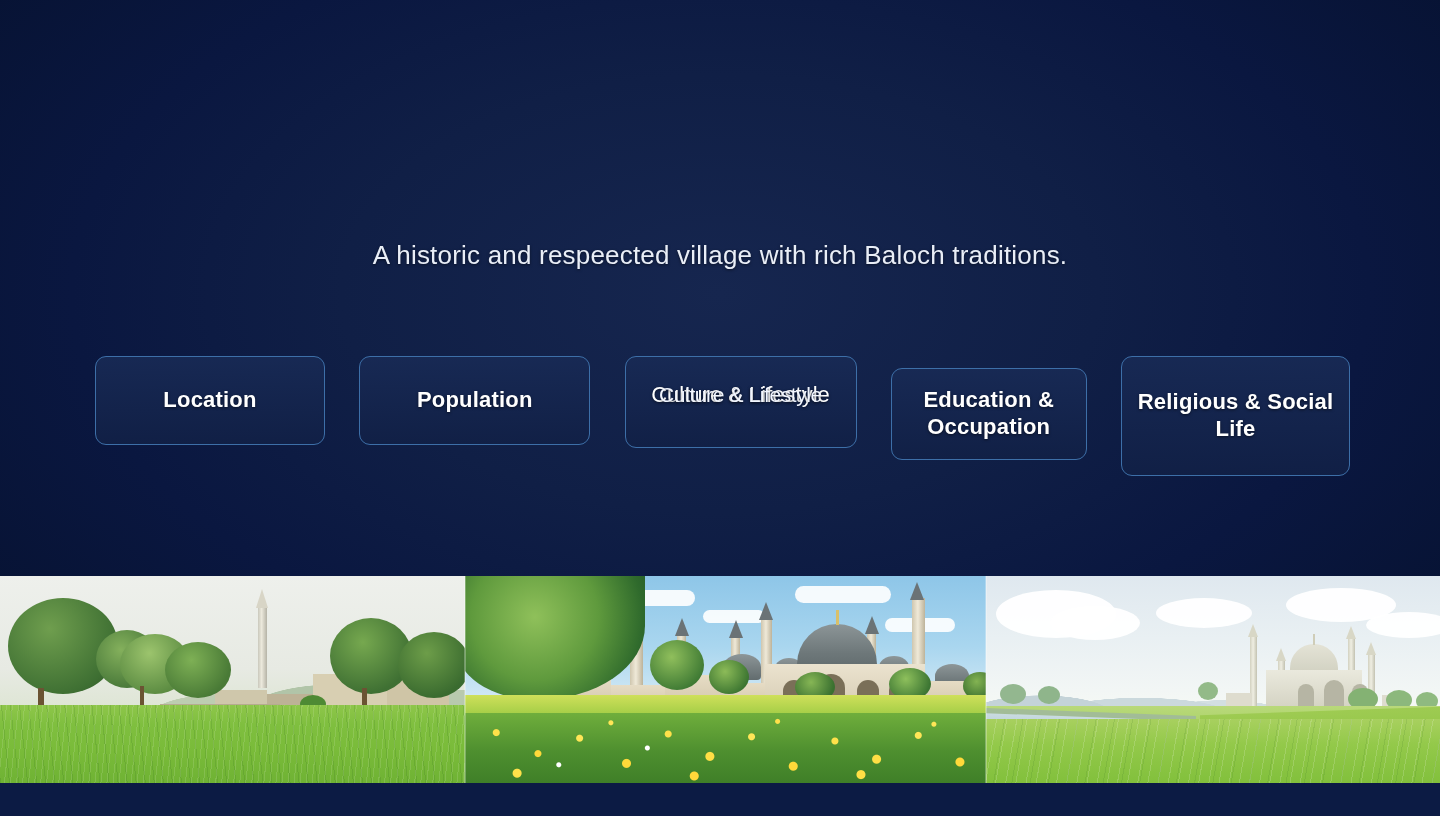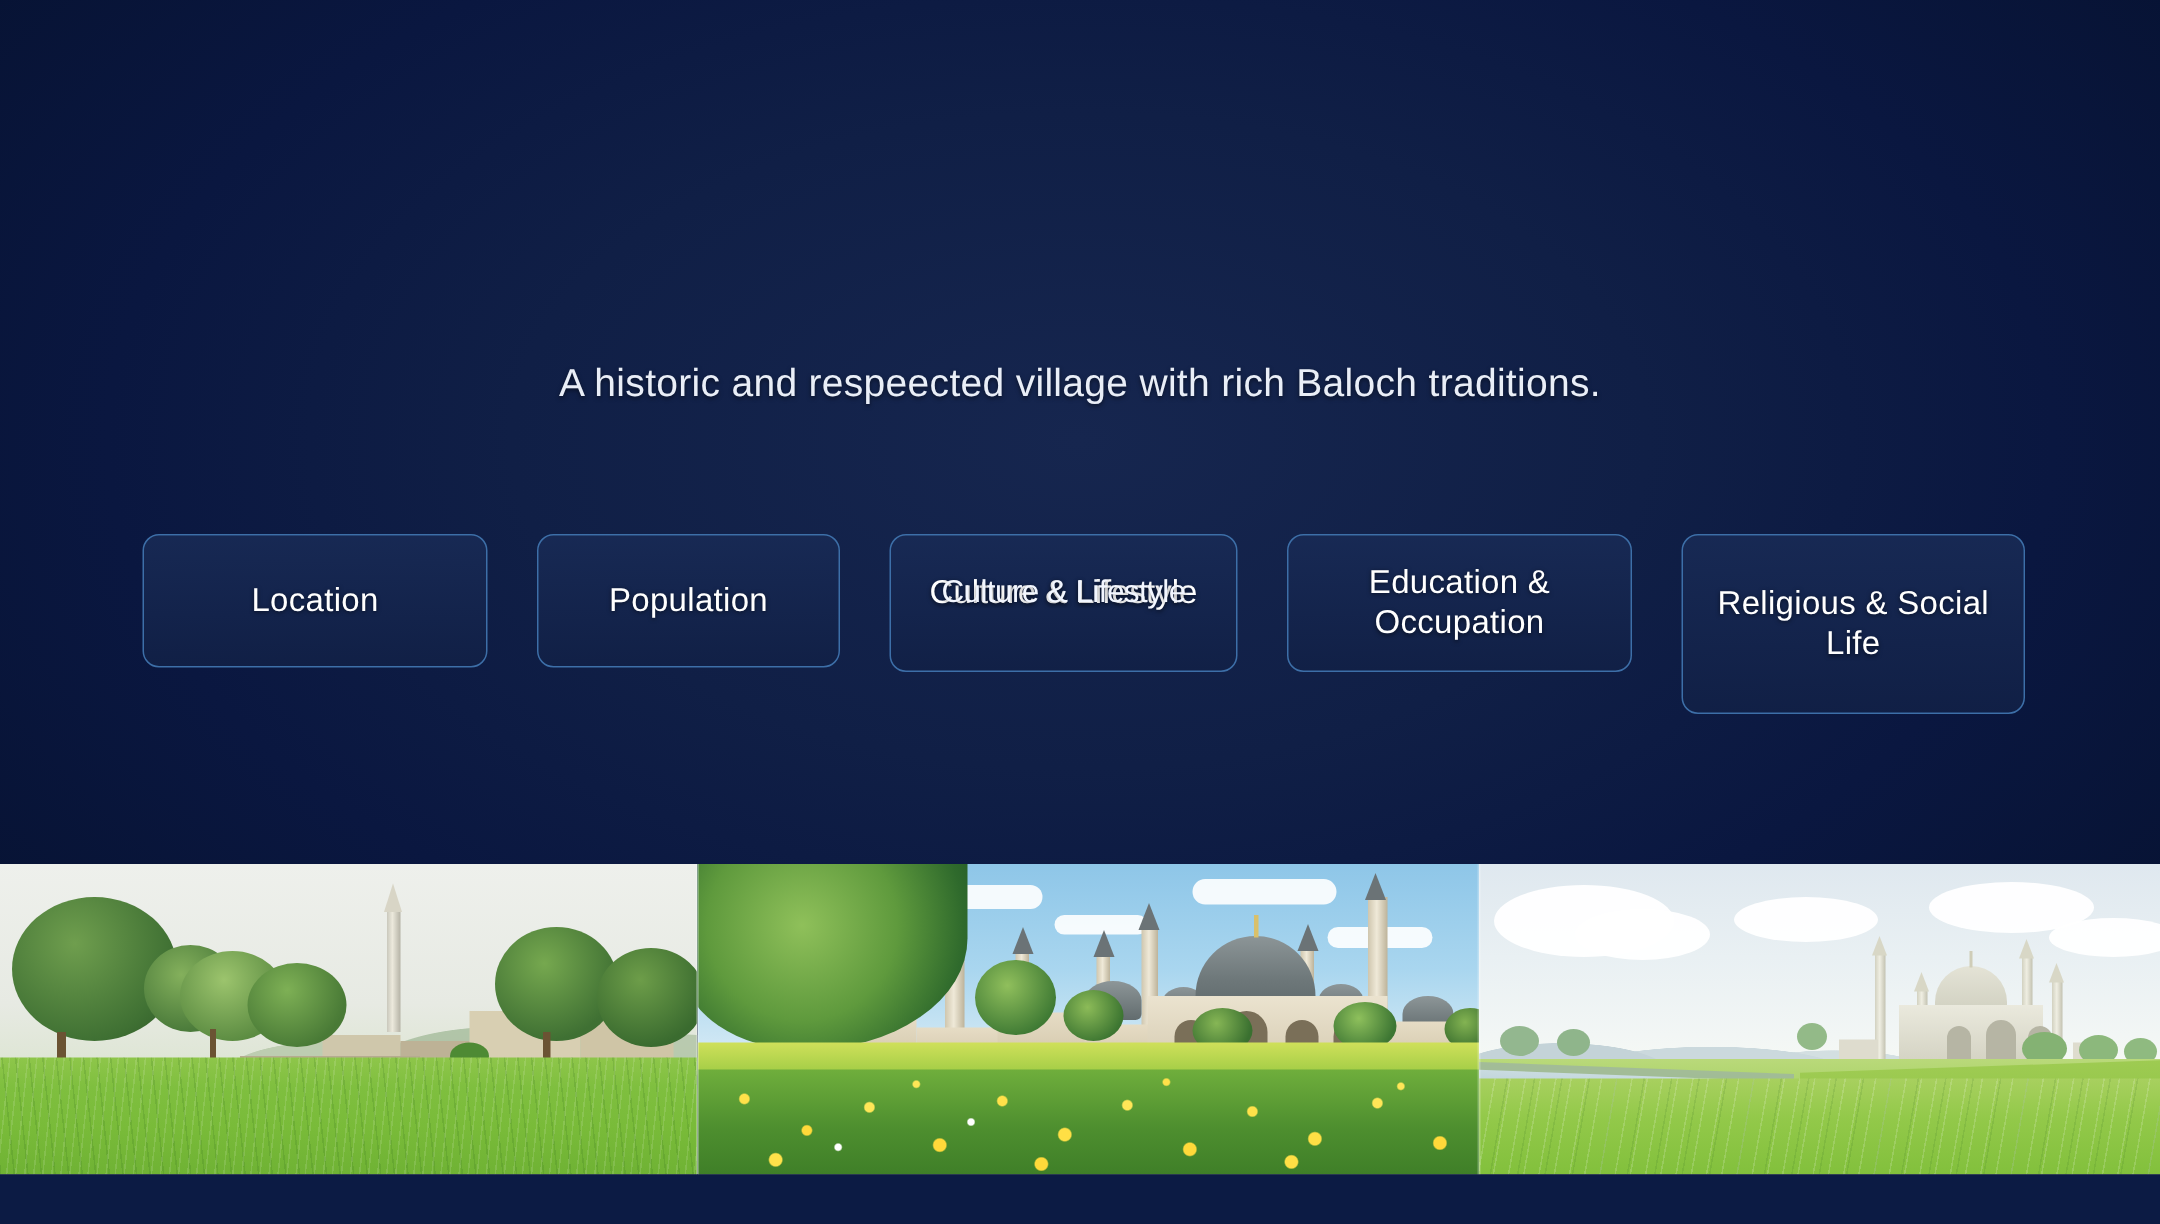--- a/index.html
+++ b/index.html
@@ -72,28 +72,28 @@
     border-radius:11px;
     background:linear-gradient(180deg, rgba(24,42,85,0.92) 0%, rgba(17,32,70,0.92) 100%);
     box-shadow:0 0 0 0 rgba(0,0,0,0);
     display:flex;
     align-items:center;
     justify-content:center;
     cursor:pointer;
     overflow:visible;
   }
   .nav-card-1 { width:230px; }
-  .nav-card-2 { width:202px; }
+  .nav-card-2 { width:231px; }
   .nav-card-3 { width:232px; height:92px; }
-  .nav-card-4 { width:230px; height:92px; }
+  .nav-card-4 { width:196px; height:92px;margin-top:12px; }
   .nav-card-5 { width:229px; height:120px; }
 
   .nav-label {
     font-size:22px;
-    font-weight:400;
+    font-weight:700;
     color:#ffffff;
     text-align:center;
     line-height:1.22;
     letter-spacing:0.2px;
     text-shadow:0 1px 3px rgba(0,0,0,0.55);
     padding:0 8px;
   }
   
   .nav-card-3 .layer {
     position:absolute;

